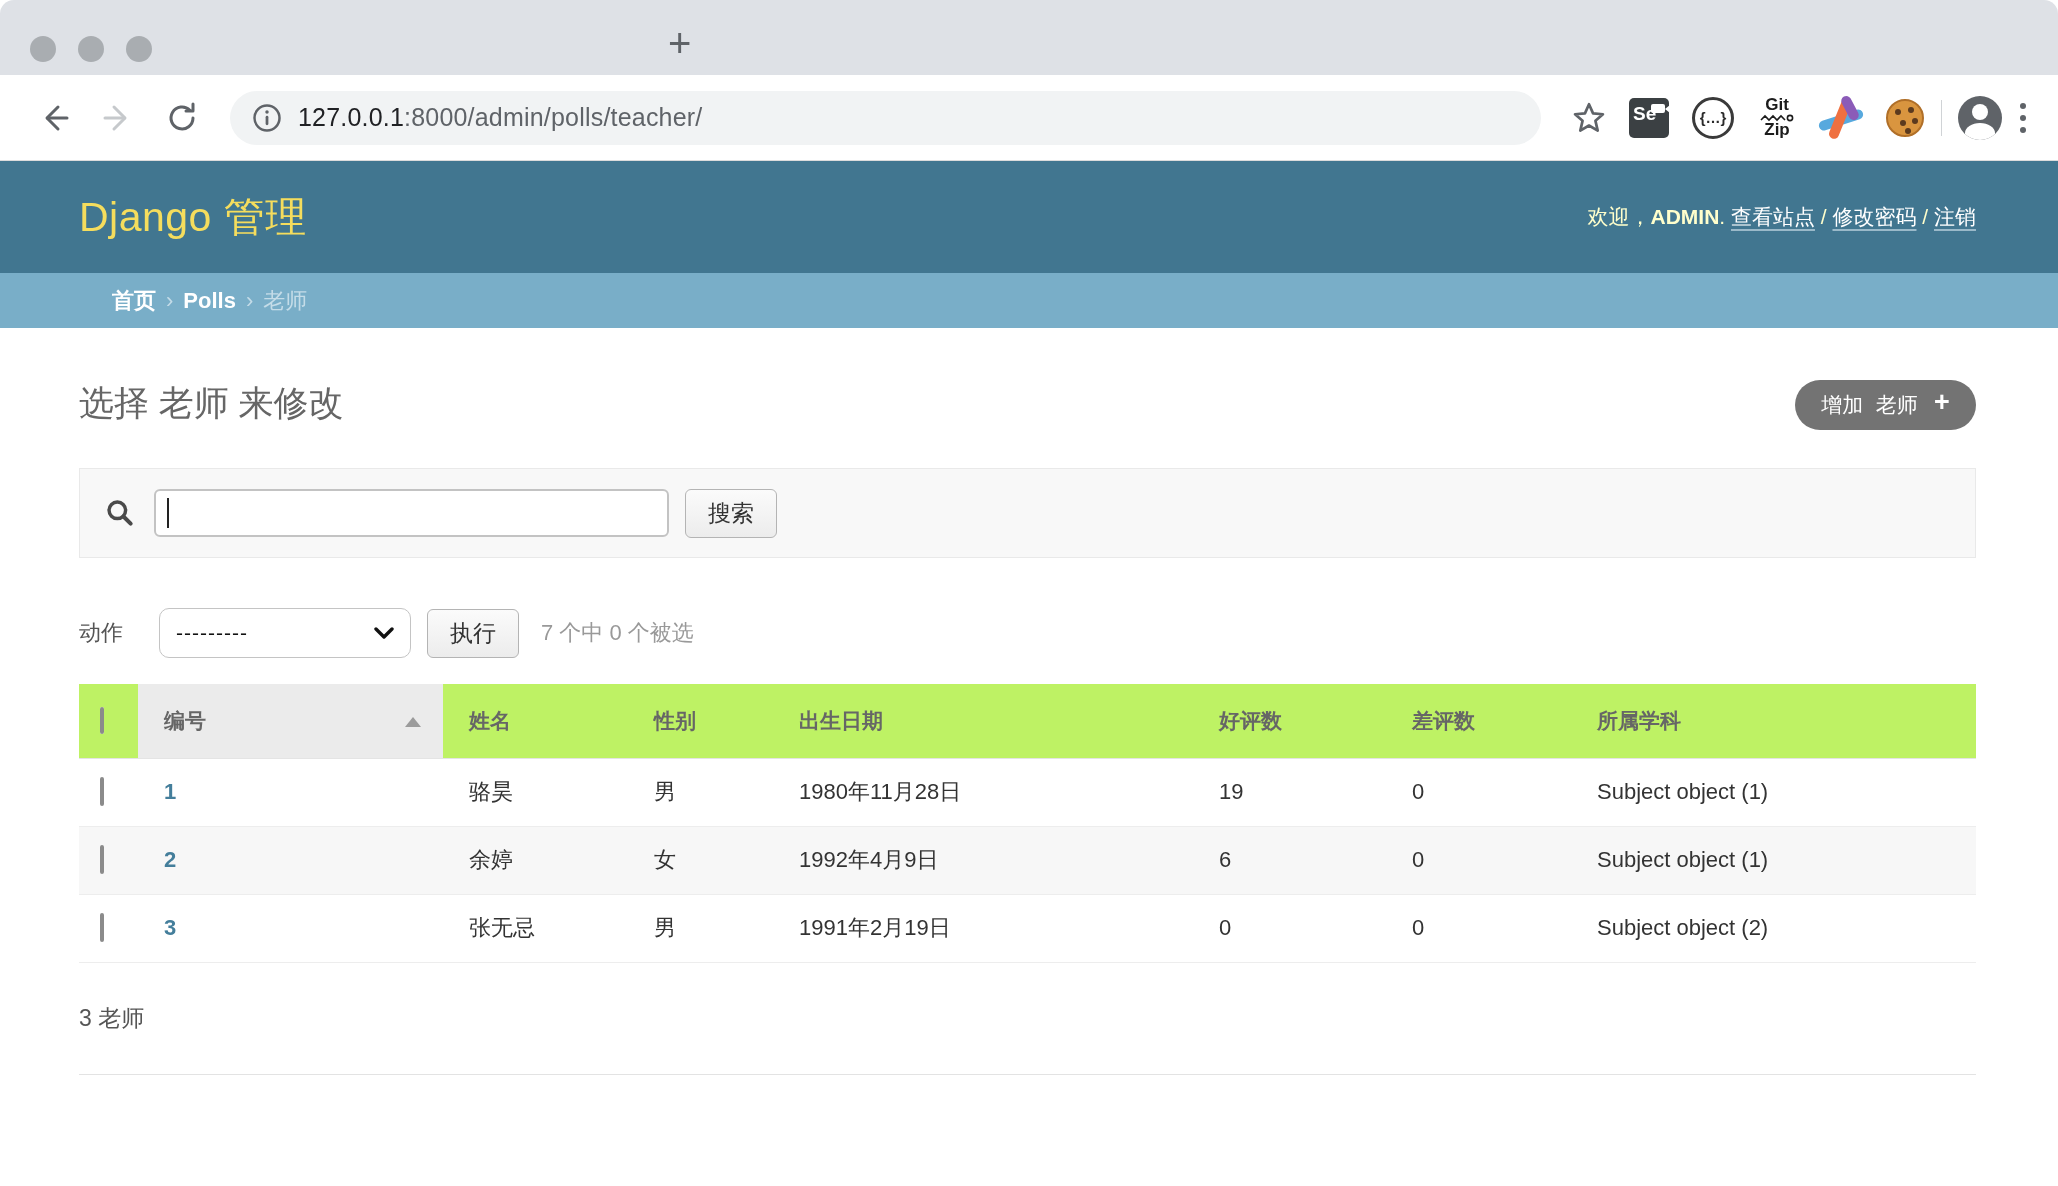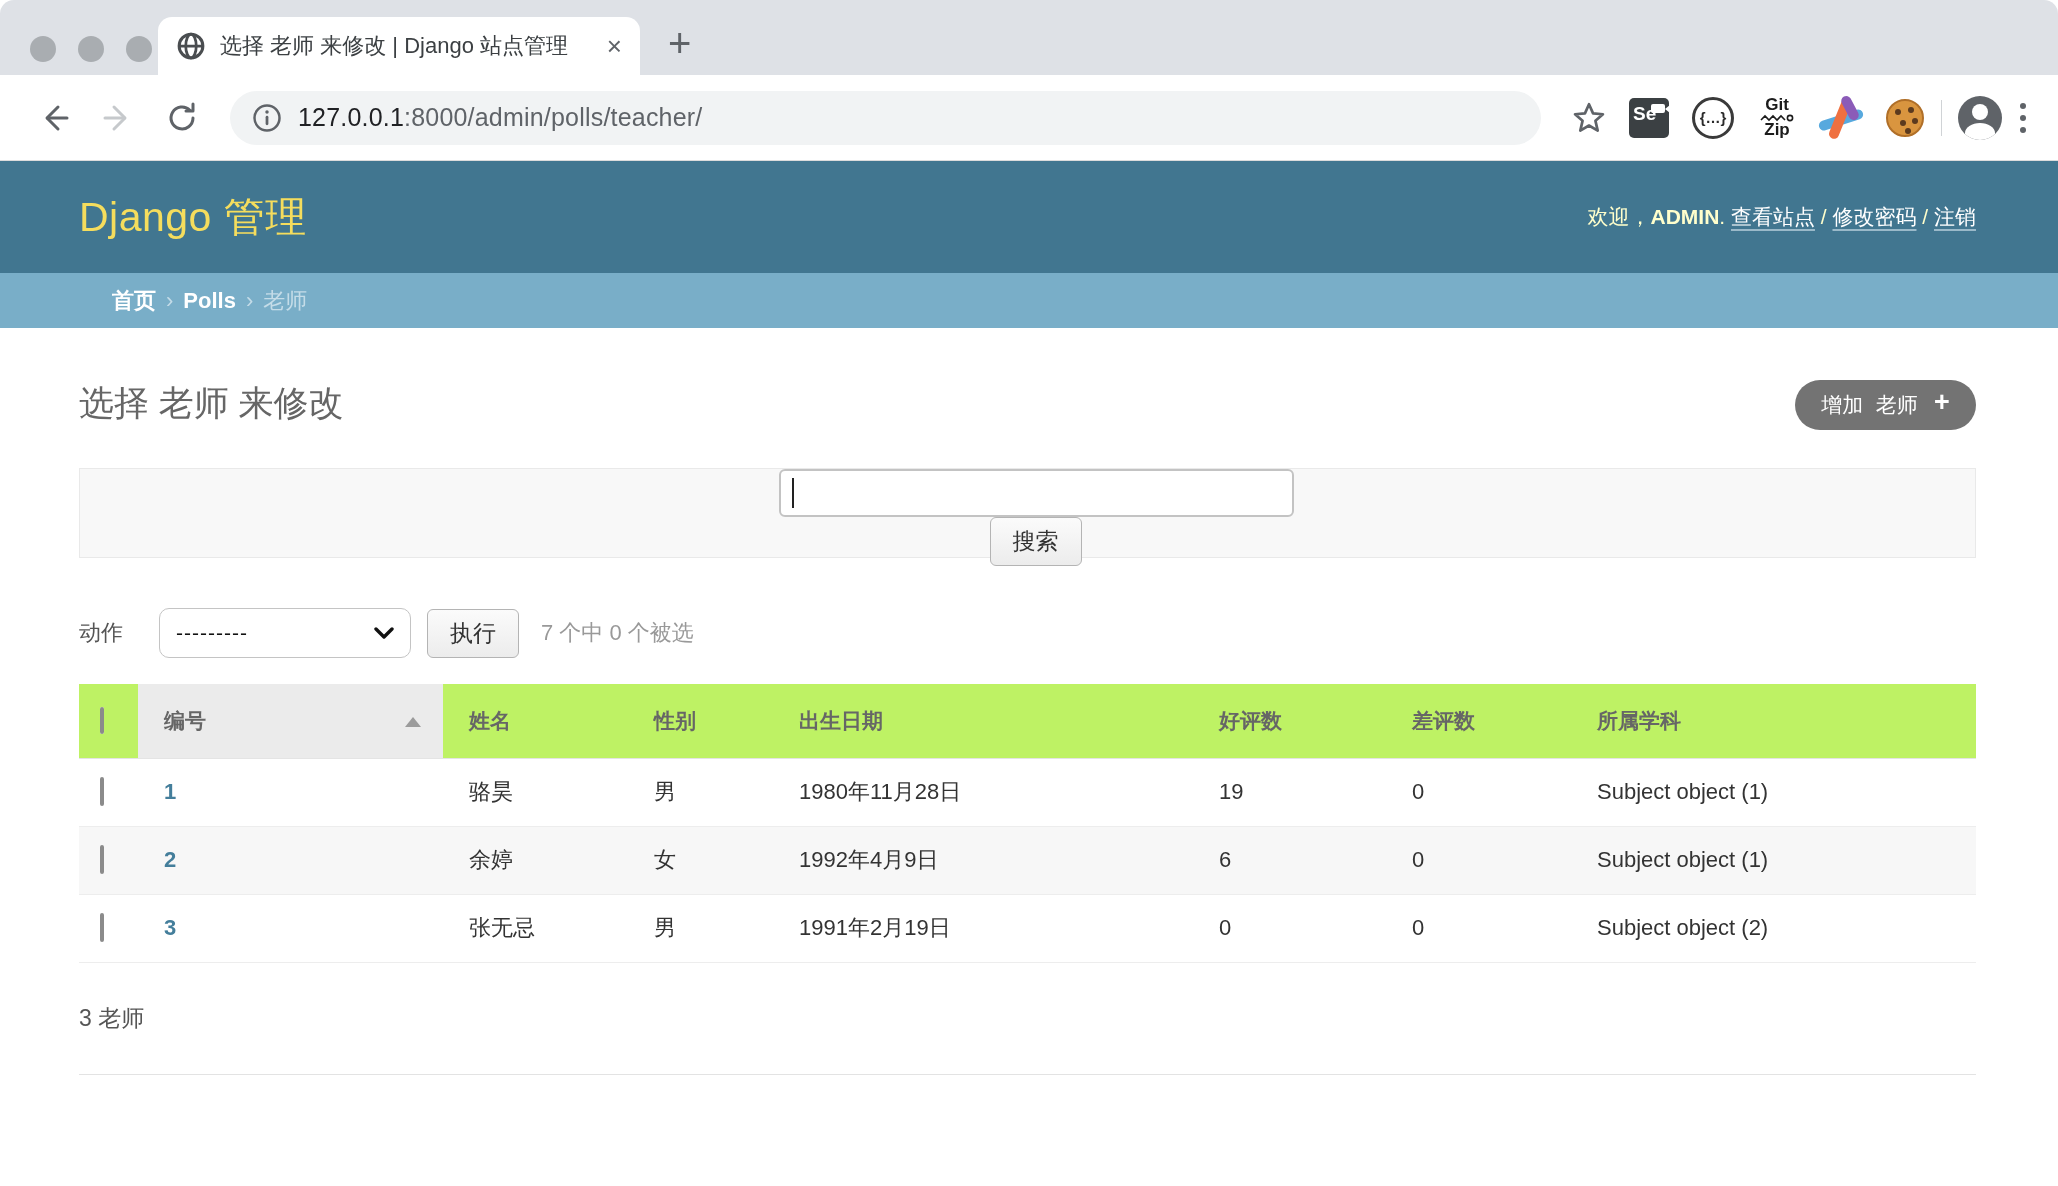--- a/index.html
+++ b/index.html
@@ -62,21 +62,21 @@
   .breadcrumbs a { color:#fff; font-weight:600; text-decoration:none; cursor:pointer; }
   .breadcrumbs .sep { margin:0 10px; }
 
   
   .content { padding:0 82px 0 79px; }
   .title-row { margin-top:52px; display:flex; align-items:flex-start; justify-content:space-between; }
   .page-title { font-size:35px; font-weight:400; color:#666; }
   .add-btn { height:50px; border-radius:25px; background:#737373; color:#fff; font-size:21px; display:flex; align-items:center; padding:0 26px; border:none; cursor:pointer;font-family:Liberation Mono, monospace; }
   .add-btn .plus { font-size:27px; font-weight:700; margin-left:16px; line-height:1; position:relative; top:-1px; }
 
-  .search-module { margin-top:38px; height:90px; background:#f8f8f8; border:1px solid #e9e9e9; display:flex; align-items:center; padding:0 24px;flex-direction:column; }
+  .search-module { margin-top:38px; height:90px; background:#f8f8f8; border:1px solid #e9e9e9; display:flex; align-items:center; padding:0 24px; }
   .search-wrap { position:relative; margin-left:18px; }
   .search-input { width:515px; height:48px; border:2px solid #c3c3c3; border-radius:6px; font-size:22px; padding:0 14px; background:#fff; outline:none; }
   .caret { position:absolute; left:13px; top:9px; width:2px; height:30px; background:#222; }
   .btn { background:linear-gradient(#fbfbfb,#ececec); border:1px solid #b4b4b4; border-radius:6px; font-size:23px; color:#333; padding:8px 22px; cursor:pointer; font-family:inherit; }
   .search-btn { margin-left:16px; }
 
   .actions-row { margin-top:50px; display:flex; align-items:center; }
   .actions-label { font-size:22px; color:#555; margin-right:36px; }
   .select { width:252px; height:50px; background:#fff; border:1px solid #c4c4c4; border-radius:10px; display:flex; align-items:center; justify-content:space-between; padding:0 16px; font-size:21px; color:#111; letter-spacing:1px; cursor:pointer; }
   .exec-btn { margin-left:16px; }
@@ -100,29 +100,20 @@
 </head>
 <body>
 
 <div class="window">
 
   <div class="tabstrip">
     <div class="traffic">
       <span></span>
       <span></span>
       <span></span>
-    </div>
-    <div class="tab">
-      <svg class="tab-favicon" viewBox="0 0 24 24">
-        <circle cx="12" cy="12" r="9.5" fill="none" stroke="#4a4d50" stroke-width="2.4"></circle>
-        <ellipse cx="12" cy="12" rx="4.2" ry="9.5" fill="none" stroke="#4a4d50" stroke-width="2.2"></ellipse>
-        <line x1="2.5" y1="12" x2="21.5" y2="12" stroke="#4a4d50" stroke-width="2.2"></line>
-      </svg>
-      <span class="tab-title">选择 老师 来修改 | Django 站点管理</span>
-      <span class="tab-close">×</span>
     </div>
     <span class="newtab">+</span>
   </div>
 
   <div class="toolbar">
     <span class="nav-ic">
       <svg width="36" height="36" viewBox="0 0 36 36">
           <path d="M22 7 L11 18 L22 29" fill="none" stroke="#5f6368" stroke-width="3" stroke-linecap="round" stroke-linejoin="round"></path>
           <line x1="11.5" y1="18" x2="31" y2="18" stroke="#5f6368" stroke-width="3" stroke-linecap="round"></line>
         </svg>

